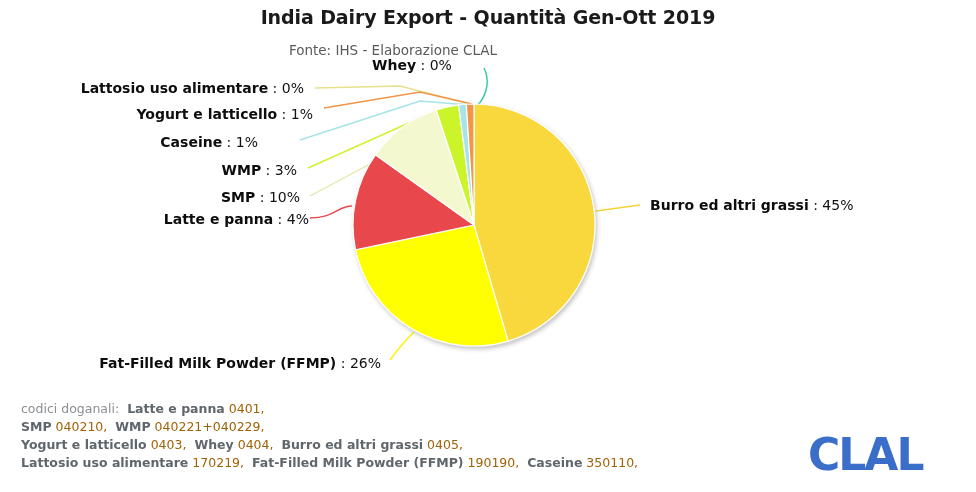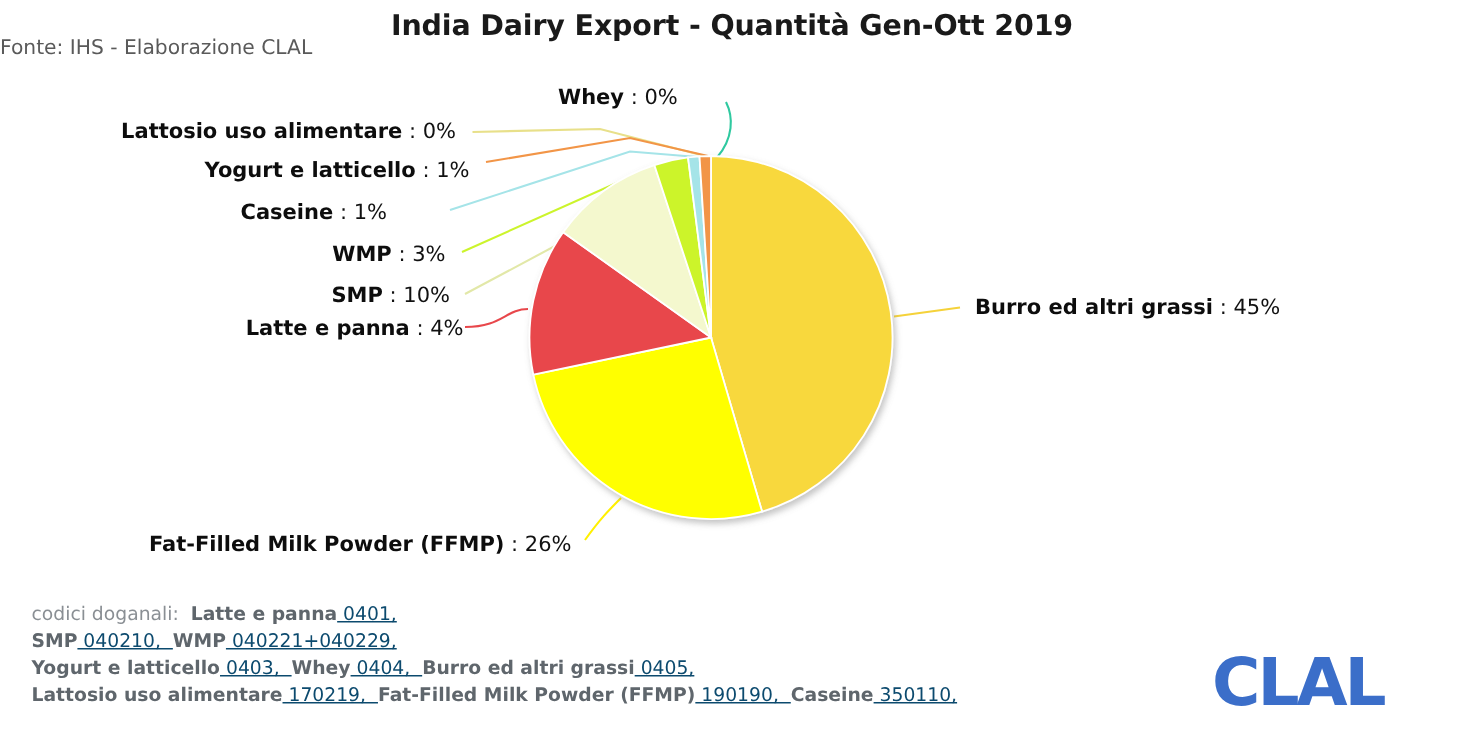--- a/index.html
+++ b/index.html
@@ -29,23 +29,24 @@
     width: 976px;
     text-align: center;
     font-family: "DejaVu Sans", sans-serif;
     font-size: 19px;
     font-weight: bold;
     color: #1a1a1a;
     letter-spacing: -0.1px;
   }
   .chart-subtitle {
     position: absolute;
-    top: 24px;
+    top: 42px;
     left: 0;
     width: 786px;
+    text-align: center;
     font-family: "DejaVu Sans", sans-serif;
     font-size: 13.5px;
     font-weight: normal;
     color: #5a5a5a;
   }
 
   
   #pie-svg {
     position: absolute;
     left: 0;
@@ -86,21 +87,21 @@
     font-family: "DejaVu Sans", sans-serif;
     font-size: 12.5px;
     color: #8a8f94;
     line-height: 18px;
   }
   #footer-codes .fline { white-space: nowrap; }
   #footer-codes b {
     color: #5f666c;
     font-weight: bold;
   }
-  #footer-codes .code { color: #0c4a6e; font-weight: normal; text-decoration: underline; }
+  #footer-codes .code { color: #a16207; font-weight: normal; }
 
   
   #clal-logo {
     position: absolute;
     left: 808px;
     top: 432px;
     width: 150px;
     height: 48px;
   }
 </style>

